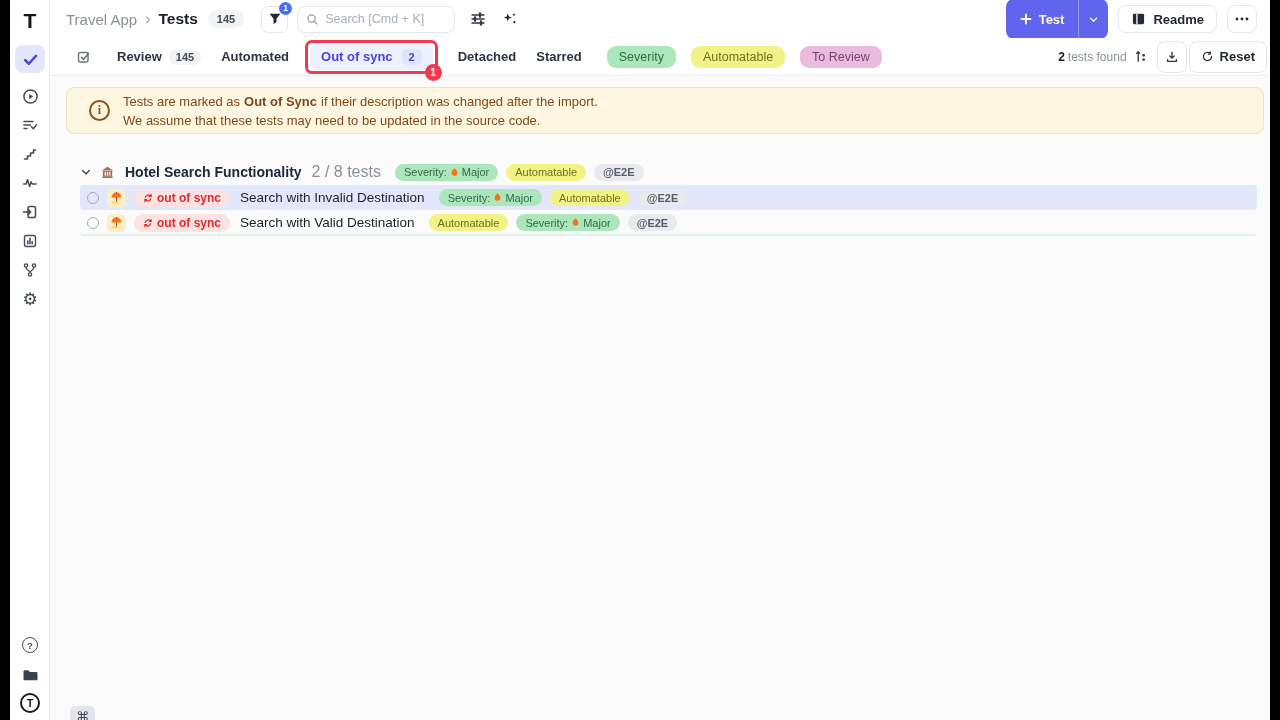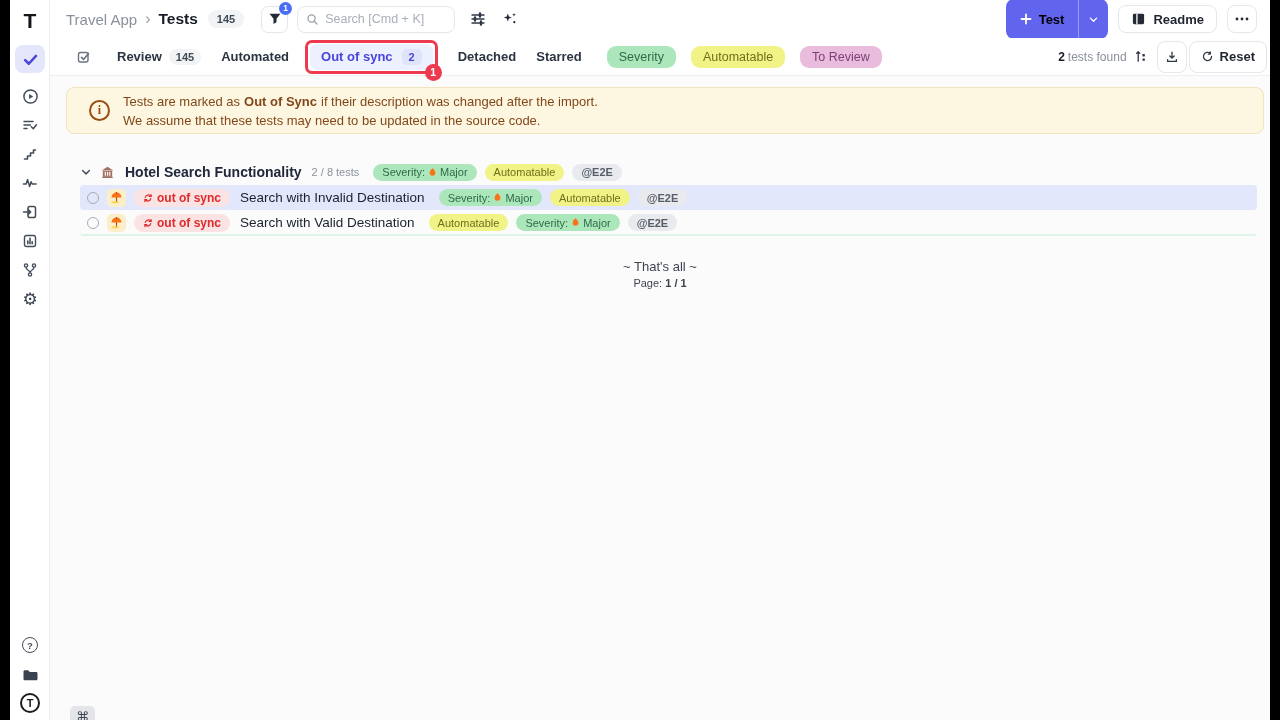--- a/index.html
+++ b/index.html
@@ -22,21 +22,21 @@
   .page-title { font-size:15.5px; font-weight:700; color:#171C26;text-align:right; }
   .count-badge { margin-left:10px; background:#F2F3F5; color:#414A57; font-size:11px; font-weight:600; border-radius:10px; padding:3px 9px; }
   .icon-btn { border:1px solid #E4E7EB; background:#fff; border-radius:7px; width:27px; height:27px; display:flex; align-items:center; justify-content:center; cursor:pointer; position:relative; }
   .filter-btn { margin-left:17px; }
   .blue-dot { position:absolute; top:-5px; right:-5px; width:13px; height:13px; background:#4A6DF5; border-radius:50%; color:#fff; font-size:8.5px; font-weight:700; display:flex; align-items:center; justify-content:center; }
   .search-box { margin-left:9px; width:158px; height:27px; border:1px solid #E4E7EB; border-radius:8px; display:flex; align-items:center; padding:0 8px; gap:6px; background:#fff; }
   .search-box input { border:none; outline:none; width:115px; font-size:12.5px; color:#a21caf; font-family:"Liberation Sans",sans-serif; background:transparent; }
   .search-box input::placeholder { color:#A8AFBA; }
   .ghost-ic { width:26px; height:26px; display:flex; align-items:center; justify-content:center; cursor:pointer; }
   .top-right { margin-left:auto; display:flex; align-items:center; gap:10px; padding-right:13px; }
-  .test-btn { display:flex; height:40px; border-radius:8px; overflow:hidden; background:#6165EE; color:#000000; cursor:pointer; }
+  .test-btn { display:flex; height:40px; border-radius:8px; overflow:hidden; background:#6165EE; color:#fef9c3; cursor:pointer; }
   .test-btn .main { display:flex; align-items:center; gap:7px; padding:0 14px; font-size:13px; font-weight:600; }
   .test-btn .caret { display:flex; align-items:center; justify-content:center; width:30px; border-left:1px solid rgba(255,255,255,.35); }
   .readme-btn { display:flex; align-items:center; gap:7px; height:28px; border:1px solid #E4E7EB; border-radius:8px; background:#fff; padding:0 12px; font-size:13px; font-weight:600; color:#1F2530; cursor:pointer; }
   .more-btn { width:30px; height:28px; border:1px solid #E4E7EB; border-radius:8px; background:#fff; display:flex; align-items:center; justify-content:center; cursor:pointer; }
 
   
   .tabsbar { position:absolute; left:40px; top:38px; right:0; height:38px; background:#fff; border-bottom:1px solid #EDEFF2; display:flex; align-items:center; padding-left:21px; z-index:4; }
   .tab { font-size:13px; font-weight:600; color:#2B3442; margin-left:20px; display:flex; align-items:center; gap:7px; cursor:pointer; white-space:nowrap; }
   .tab-badge { background:#F2F3F5; color:#414A57; font-size:11px; font-weight:600; border-radius:9px; padding:2px 7px; }
   .annotated { position:relative; margin-left:16px; border:3px solid #EE3A4E; border-radius:7px; padding:1px 2px; }
@@ -54,21 +54,21 @@
 
   
   .content { position:absolute; left:40px; top:76px; right:0; bottom:0; background:#FBFBFC; }
   .banner { position:absolute; left:16px; right:6px; top:11px; height:47px; background:#FDF7E1; border:1px solid #F1E3BB; border-radius:8px; display:flex; align-items:center; gap:13px; padding:0 14px 0 22px; }
   .info-circle { width:21px; height:21px; border:2px solid #9A4D15; border-radius:50%; display:flex; align-items:center; justify-content:center; font-size:12px; font-weight:700; color:#9A4D15; flex:none; font-family:"Liberation Serif",serif; }
   .banner-text { font-size:13px; line-height:19px; color:#83471A; }
   .banner-text b { font-weight:700; margin:0 4px; }
 
   .suite-row { position:absolute; left:30px; top:85px; height:22px; display:flex; align-items:center; gap:8px; }
   .suite-title { font-size:14px; font-weight:600; color:#20293A; margin-left:2px; cursor:pointer; }
-  .suite-count { font-size:11px; color:#8A919C; margin:0 6px 0 2px; }
+  .suite-count { font-size:16px; color:#8A919C; margin:0 6px 0 2px; }
 
   .pill { display:inline-flex; align-items:center; gap:3px; font-size:11px; font-weight:500; border-radius:10px; padding:2.5px 9px; cursor:pointer; white-space:nowrap; }
   .p-green { background:#ACE7BC; color:#2F6A48; }
   .p-yellow { background:#F2F387; color:#6F701B; }
   .p-pink { background:#E9BCDD; color:#7D4076; }
   .p-gray { background:#E8EAED; color:#565D68; font-weight:600; }
 
   .test-row { position:absolute; left:30px; right:13px; height:25px; display:flex; align-items:center; gap:8px; padding-left:7px; border-radius:4px; }
   .row-selected { background:#E3E7FB; }
   .row-mint { border-bottom:2px solid #DFF4E6; }
@@ -426,25 +426,18 @@
         <span>
             <svg width="9" height="11" viewBox="0 0 10 12">
               <path d="M5 .8C5.9 2.8 8.2 3.7 8.2 6.4a3.2 3.2 0 11-6.4 0C1.8 4.6 3.1 3.8 3.4 2.2c.7.9 1.3.8 1.6-1.4z" fill="#F97316"></path>
             </svg>
           </span>
         <span>Major</span>
       </span>
       <span class="pill p-gray">@E2E</span>
     </div>
 
-    <div class="list-footer">
-      <div class="thats-all">~ That's all ~</div>
-      <div class="page-line">
-        <span>Page:</span>
-        <b>1 / 1</b>
-      </div>
-    </div>
 
     <div class="cmd-chip">
       <span>⌘</span>
     </div>
   </main>
 </div>
 
 </body></html>

